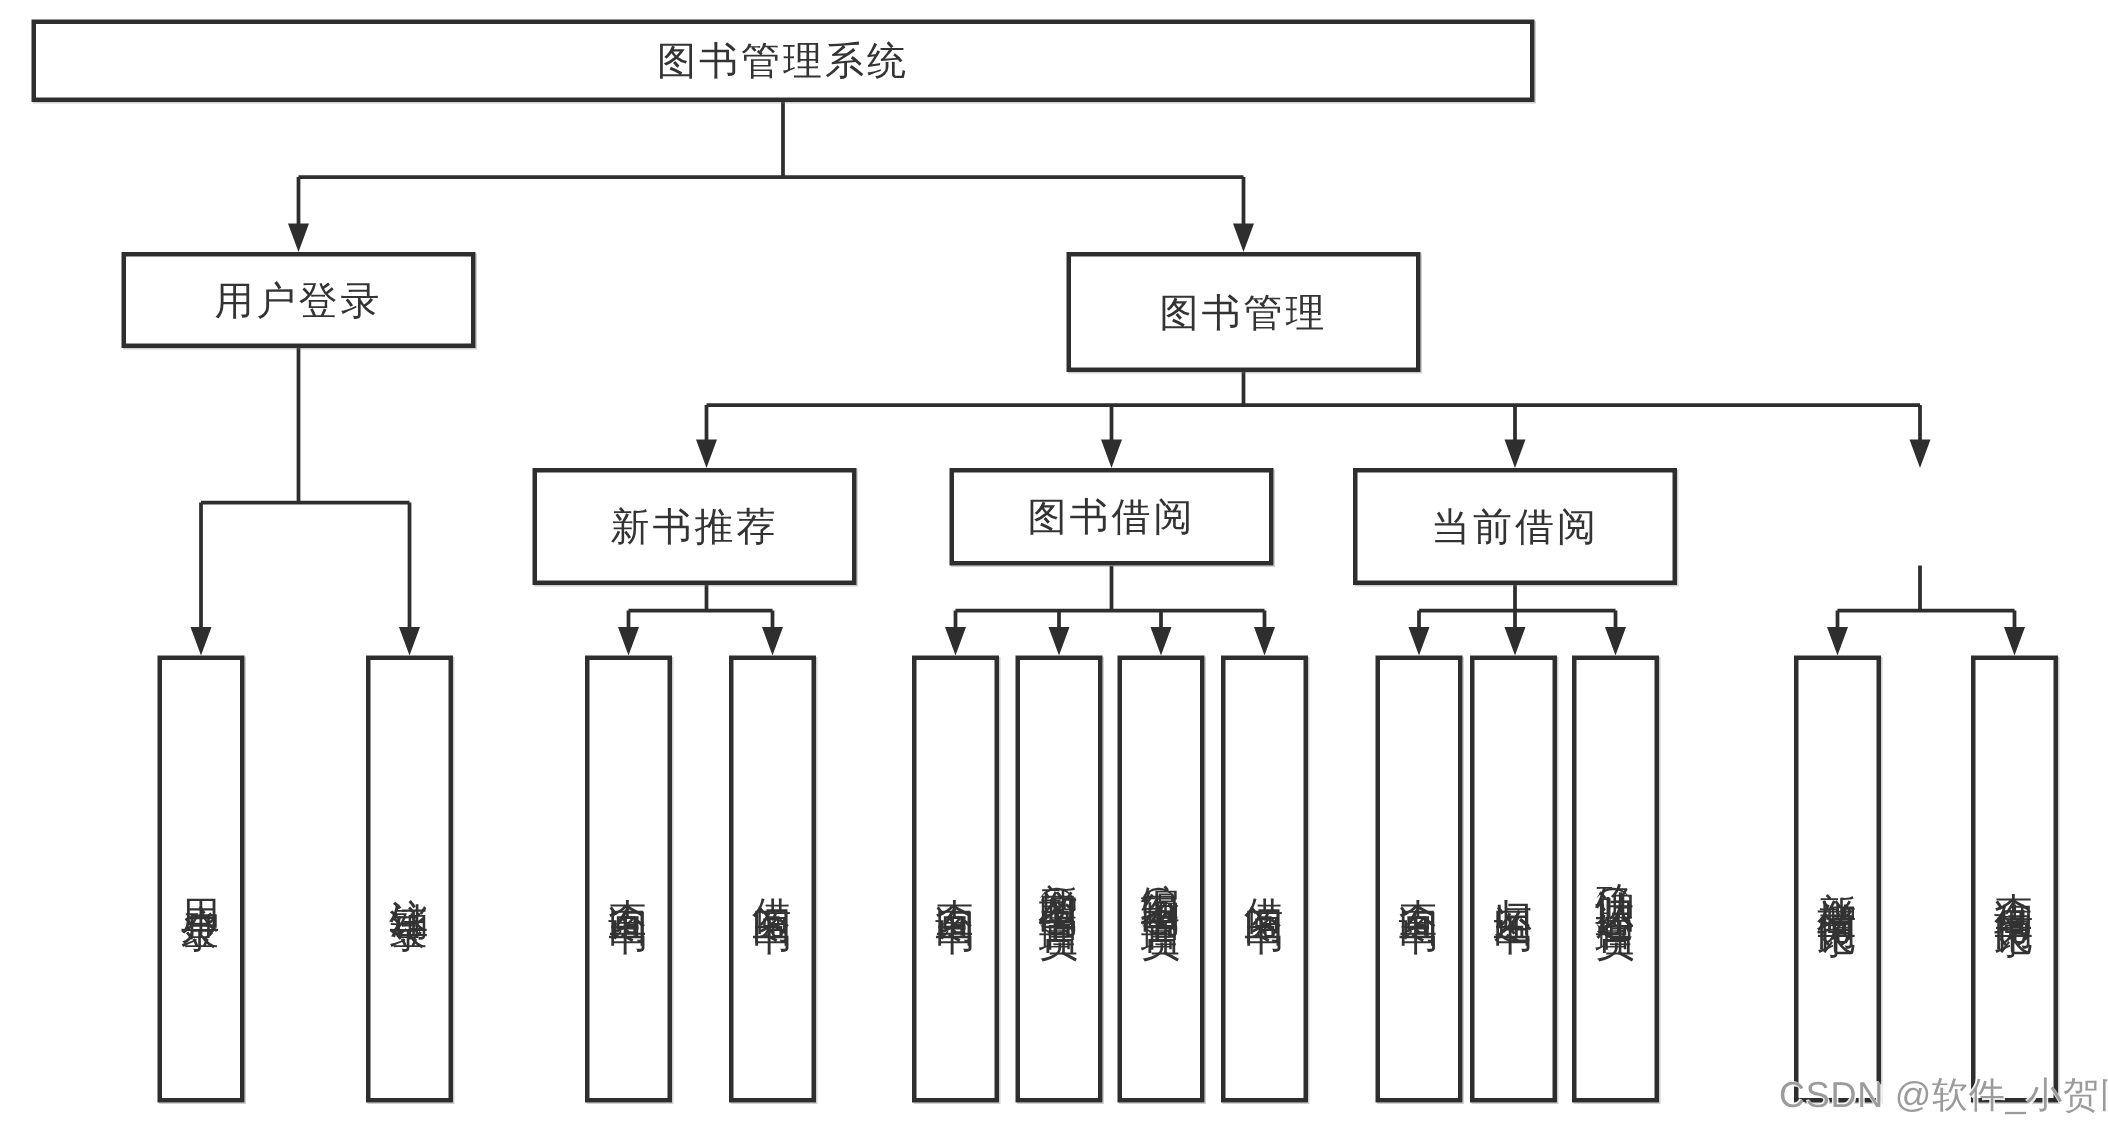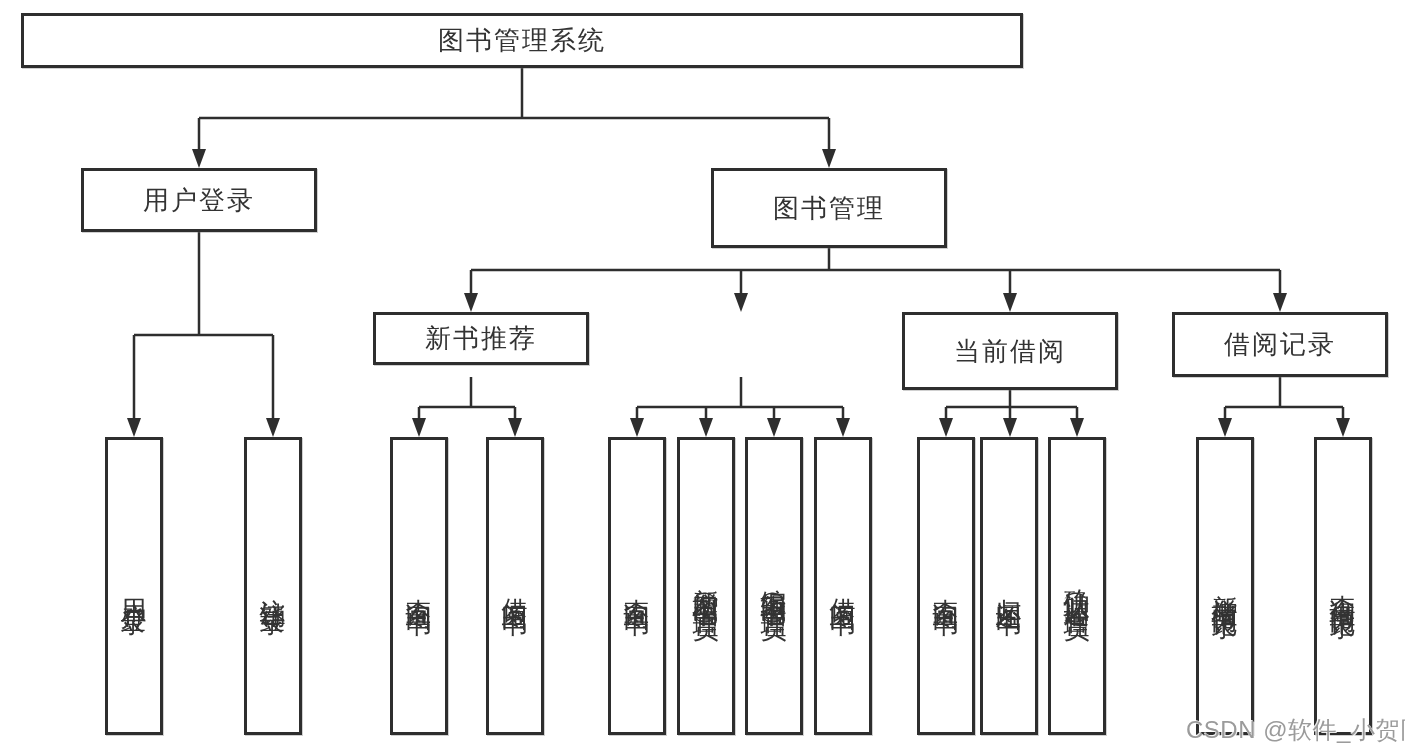--- a/index.html
+++ b/index.html
@@ -90,28 +90,28 @@
     <span>图书管理系统</span>
   </div>
 
   <div class="box hnode" style="left:81px;top:168px;width:236px;height:64px">
     <span>用户登录</span>
   </div>
   <div class="box hnode" style="left:711px;top:168px;width:236px;height:80px">
     <span>图书管理</span>
   </div>
 
-  <div class="box hnode" style="left:373px;top:312px;width:216px;height:53px">
+  <div class="box hnode" style="left:355px;top:312px;width:216px;height:78px">
     <span>新书推荐</span>
+  </div>
+  <div class="box hnode" style="left:633px;top:312px;width:216px;height:65px">
+    <span>图书借阅</span>
   </div>
   <div class="box hnode" style="left:902px;top:312px;width:216px;height:78px">
     <span>当前借阅</span>
-  </div>
-  <div class="box hnode" style="left:1172px;top:312px;width:216px;height:65px">
-    <span>借阅记录</span>
   </div>
 
   <div class="box leaf" style="left:105px;top:437px;width:58px;height:298px">
     <span class="vtext">用户登录</span>
   </div>
   <div class="box leaf" style="left:244px;top:437px;width:58px;height:298px">
     <span class="vtext">注销登录</span>
   </div>
 
   <div class="box leaf" style="left:390px;top:437px;width:58px;height:298px">

